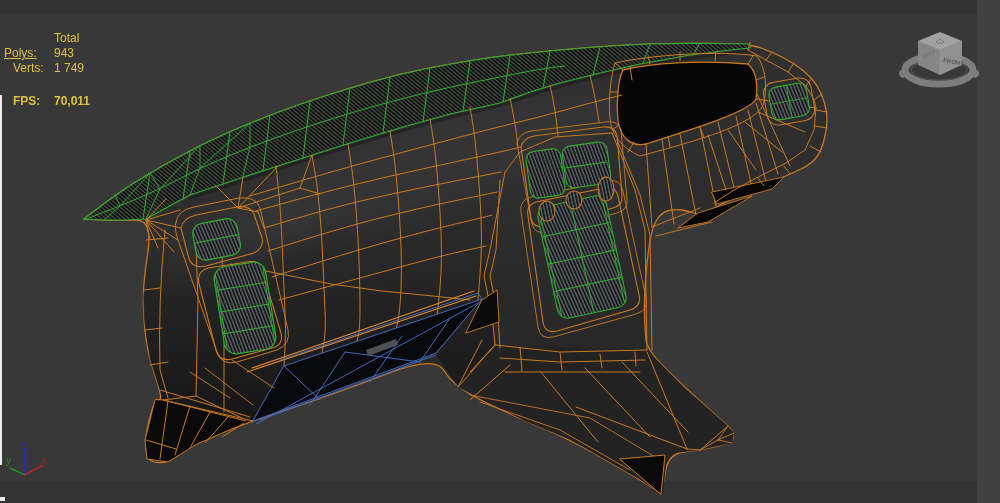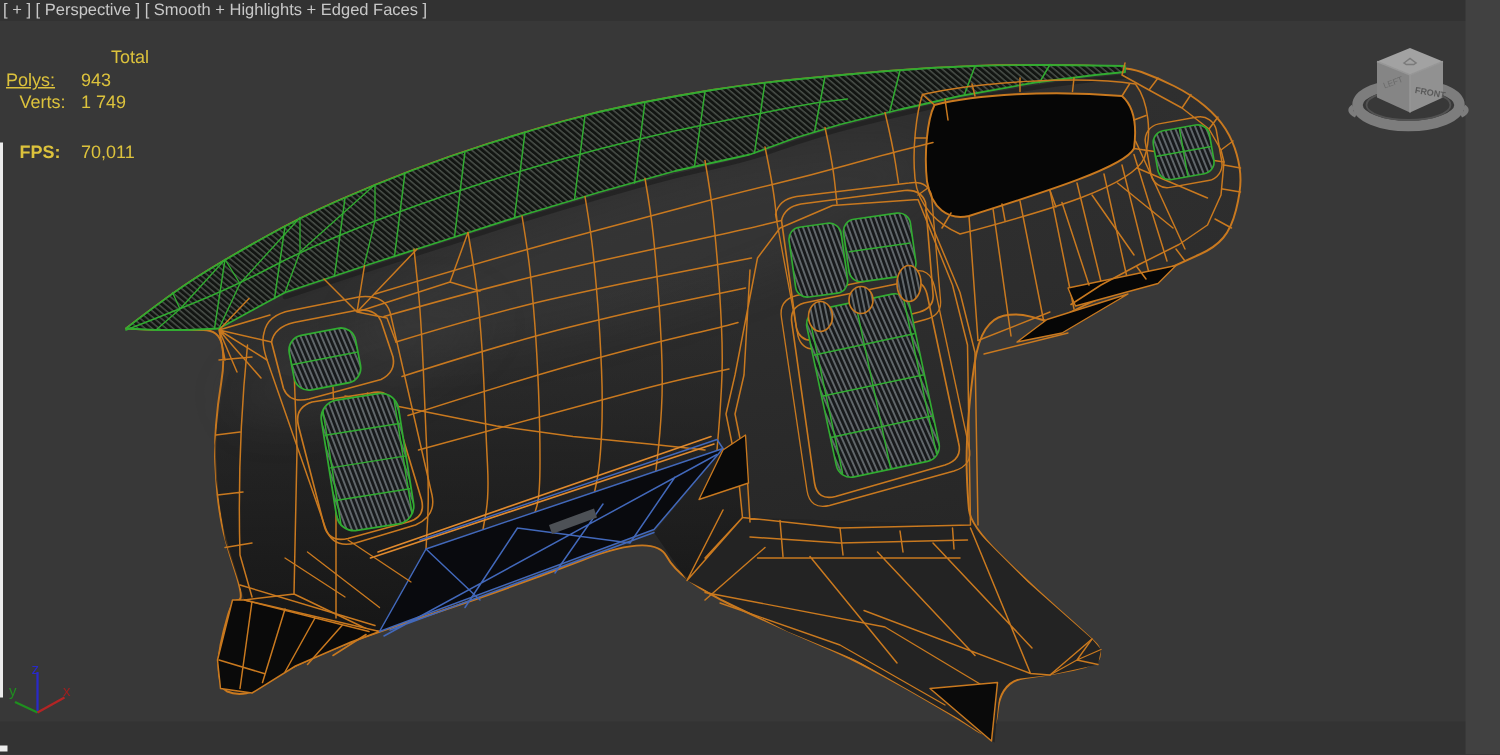--- a/index.html
+++ b/index.html
@@ -156,21 +156,20 @@
   </g>
   <g font-family="Liberation Sans, sans-serif" font-size="10">
     <line x1="25" y1="475" x2="25" y2="448" stroke="#2929c8" stroke-width="1.5"></line>
     <line x1="25" y1="475" x2="10" y2="468" stroke="#1f8f1f" stroke-width="1.5"></line>
     <line x1="25" y1="475" x2="43" y2="465" stroke="#b32424" stroke-width="1.5"></line>
     <text x="21" y="449" fill="#2929c8">z</text>
     <text x="6" y="464" fill="#1f8f1f">y</text>
     <text x="42" y="464" fill="#9c2020">x</text>
   </g>
 </svg>
-<div class="toplabel">[ + ] [ Perspective ] [ Smooth + Highlights + Edged Faces ]</div>
-<div class="stats" style="left:54px;top:31px;margin-left:20px;">Total</div>
+<div class="stats" style="left:54px;top:31px;">Total</div>
 <div class="stats" style="left:4px;top:46px;text-decoration:underline;">Polys:</div>
 <div class="stats" style="left:54px;top:46px;text-align:right;">943</div>
 <div class="stats" style="left:13px;top:61px;">Verts:</div>
 <div class="stats" style="left:54px;top:61px;">1 749</div>
 <div class="stats" style="left:13px;top:94px;font-weight:bold;">FPS:</div>
-<div class="stats" style="left:54px;top:94px;">70,011</div>
+<div class="stats" style="left:54px;top:94px;font-weight:bold;">70,011</div>
 </div>
 
 </body></html>

